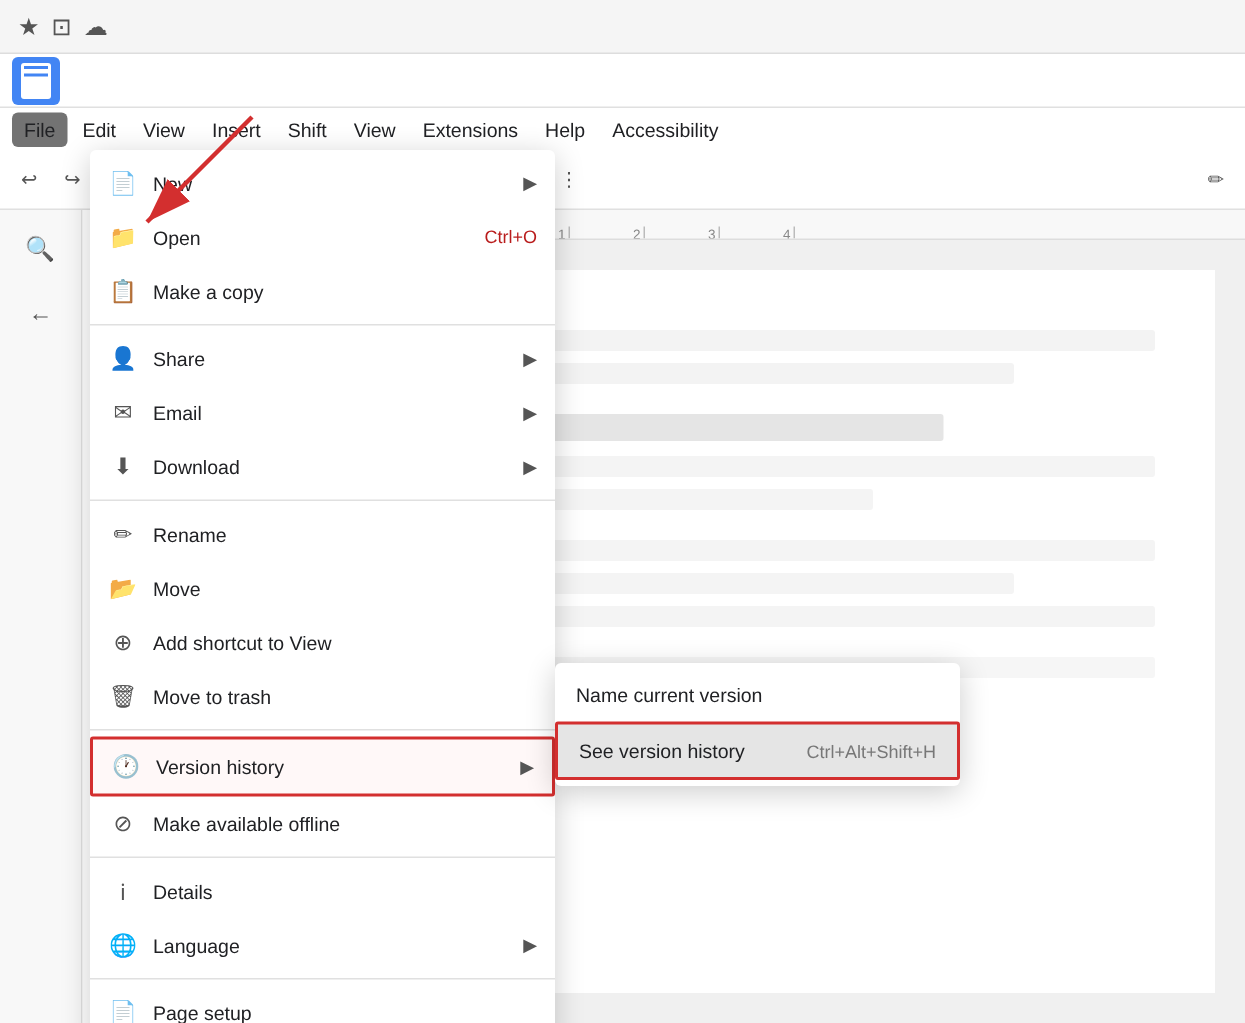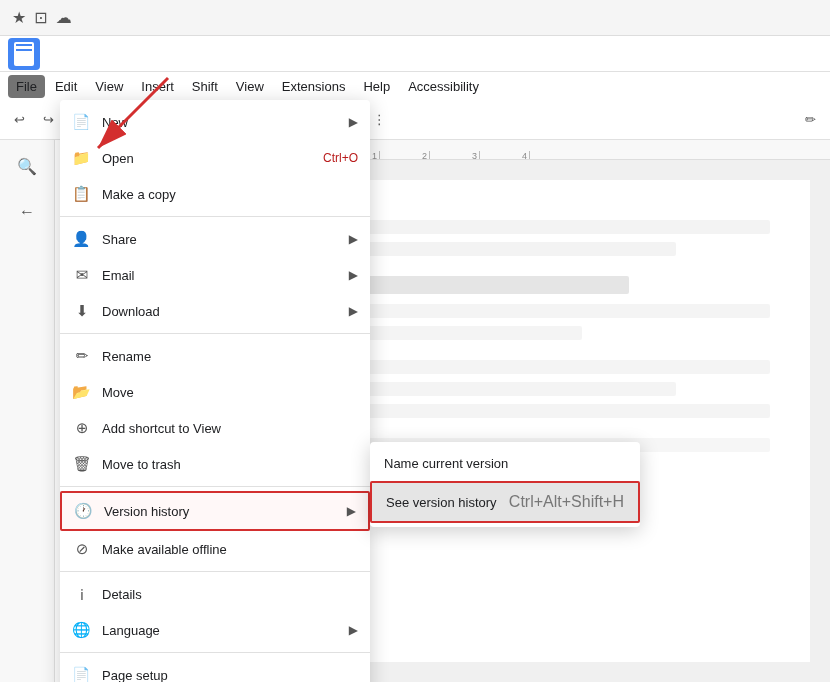--- a/index.html
+++ b/index.html
@@ -219,21 +219,21 @@
       padding: 10px 14px;
       cursor: pointer;
       font-size: 13px;
       color: #202124;
     }
     .submenu-row.highlighted {
       background: #e8f0fe;
       border: 2px solid #d32f2f;
       border-radius: 2px;
     }
-    .submenu-shortcut { color: #777; font-size: 16px; margin-left: auto; }
+    .submenu-shortcut { color: #777; font-size: 12px; margin-left: auto; }
 
     
     .red-arrow {
       position: absolute;
       top: 68px;
       left: 68px;
       width: 120px;
       height: 100px;
       z-index: 1100;
       pointer-events: none;

